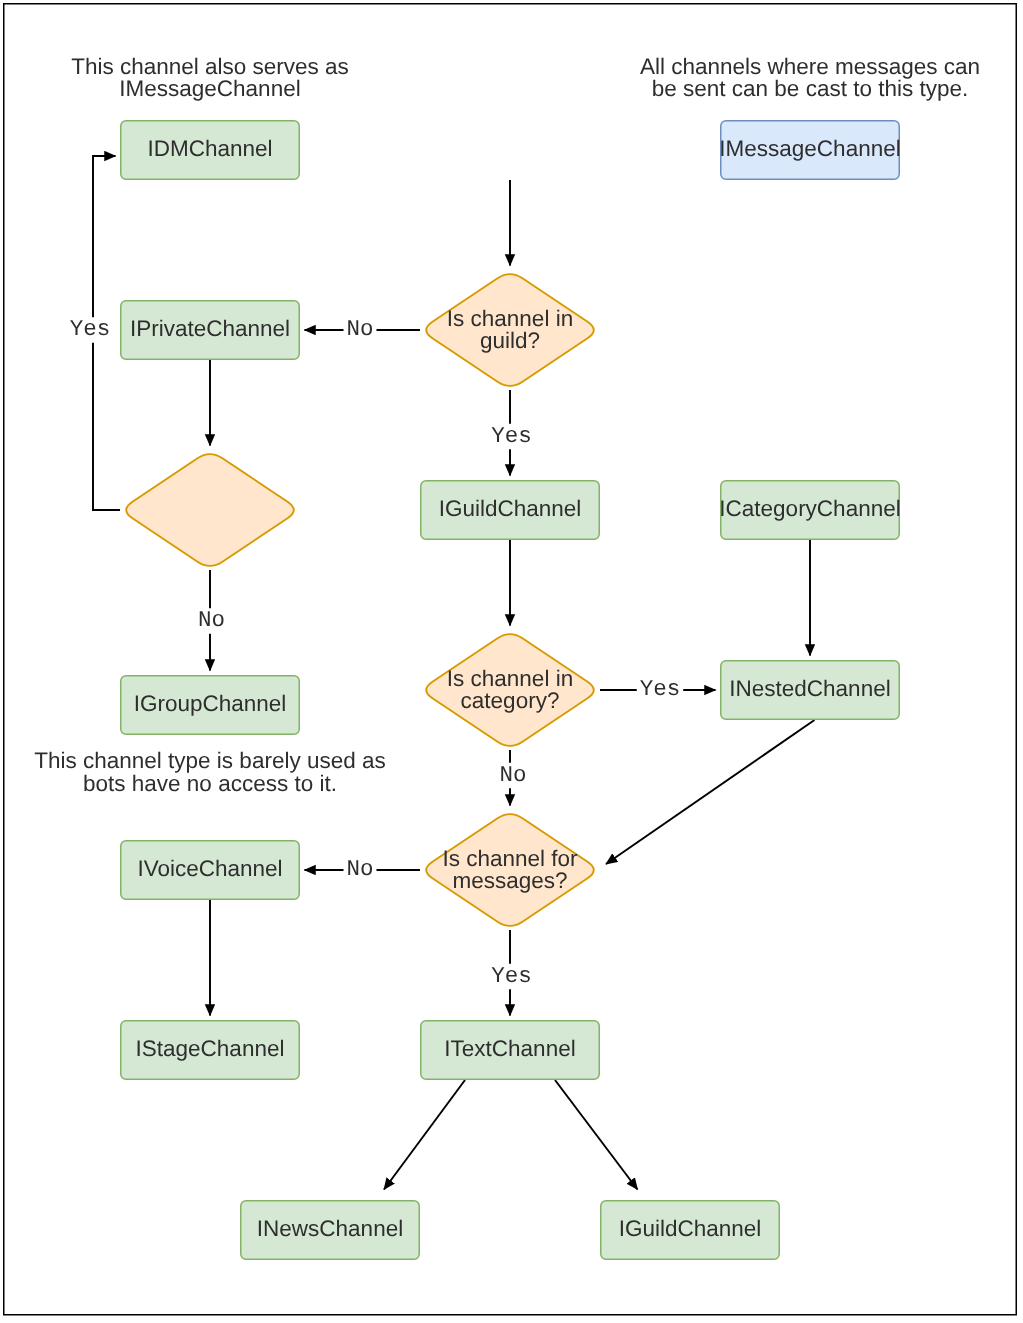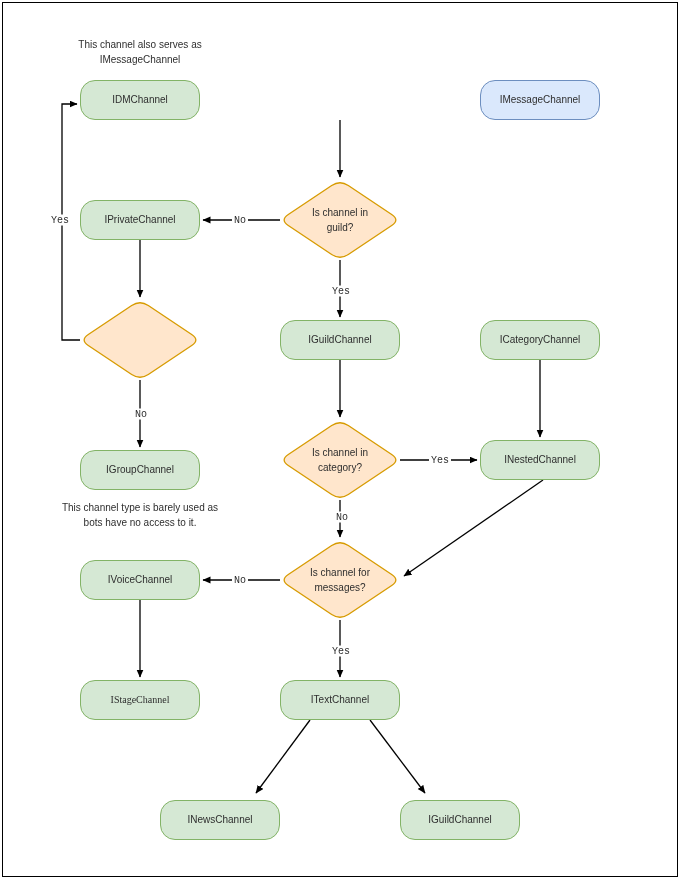--- a/index.html
+++ b/index.html
@@ -1,31 +1,31 @@
 <!DOCTYPE html>
 <html style="--node-fill: #d5e8d4; --node-border: #82b366; --decision-fill: #ffe6cc; --decision-border: #d79b00; --highlight-fill: #dae8fc; --highlight-border: #6c8ebf; --arrow: #000000;"><head>
 <meta charset="utf-8">
 <style>
   html,body { margin:0; padding:0; background:#fff; }
   .canvas {
     position:relative; width:682px; height:882px; background:#ffffff;
-    font-family:"Liberation Sans", sans-serif; font-size:10px; color:#2e2e2e;
+    font-family:"Liberation Sans", sans-serif; font-size:15px; color:#2e2e2e;
     overflow:hidden;
   }
   .page-border {
     position:absolute; left:2px; top:2px; width:676px; height:875px;
     border:1px solid #000; box-sizing:border-box; pointer-events:none;
   }
   svg.layer { position:absolute; left:0; top:0; width:682px; height:882px; }
   .decision { fill:var(--decision-fill,#ffe6cc); stroke:var(--decision-border,#d79b00); stroke-width:1.3; }
   .arrow { fill:none; stroke:var(--arrow,#000); stroke-width:1.3; marker-end:url(#ah); }
   .node {
     position:absolute; width:120px; height:40px; box-sizing:border-box;
     background:var(--node-fill,#d5e8d4); border:1px solid var(--node-border,#82b366);
-    border-radius:15px; display:flex; align-items:center; justify-content:center;
+    border-radius:4px; display:flex; align-items:center; justify-content:center;
     text-align:center; line-height:14px;
   }
   .node.blue { background:var(--highlight-fill,#dae8fc); border-color:var(--highlight-border,#6c8ebf); }
   .decision-label {
     position:absolute; width:120px; text-align:center; line-height:15px;
     transform:translate(-50%,-50%);
   }
   .edge-label {
     position:absolute; transform:translate(-50%,-50%);
     background:#fff; padding:0 2px; white-space:nowrap;font-family:Liberation Mono, monospace;
@@ -64,34 +64,38 @@
     <path class="arrow" d="M340,620 V677"></path>
     <path class="arrow" d="M140,600 V677"></path>
     <path class="arrow" d="M310,720 L256,793"></path>
     <path class="arrow" d="M370,720 L425,793"></path>
   </svg>
 
   <div class="note" style="left:140px; top:37px; width:240px;">
     <div>This channel also serves as</div>
     <div>IMessageChannel</div>
   </div>
+  <div class="note" style="left:540px; top:37px; width:260px;">
+    <div>All channels where messages can</div>
+    <div>be sent can be cast to this type.</div>
+  </div>
   <div class="note" style="left:140px; top:500px; width:260px;">
     <div>This channel type is barely used as</div>
     <div>bots have no access to it.</div>
   </div>
 
   <div class="node" style="left:80px; top:80px;">IDMChannel</div>
   <div class="node blue" style="left:480px; top:80px;">IMessageChannel</div>
   <div class="node" style="left:80px; top:200px;">IPrivateChannel</div>
   <div class="node" style="left:280px; top:320px;">IGuildChannel</div>
   <div class="node" style="left:480px; top:320px;">ICategoryChannel</div>
   <div class="node" style="left:80px; top:450px;">IGroupChannel</div>
   <div class="node" style="left:480px; top:440px;">INestedChannel</div>
   <div class="node" style="left:80px; top:560px;">IVoiceChannel</div>
-  <div class="node" style="left:80px; top:680px;font-family:Liberation Serif, serif;">IStageChannel</div>
+  <div class="node" style="left:80px; top:680px;">IStageChannel</div>
   <div class="node" style="left:280px; top:680px;">ITextChannel</div>
   <div class="node" style="left:160px; top:800px;text-align:right;">INewsChannel</div>
   <div class="node" style="left:400px; top:800px;">IGuildChannel</div>
 
   <div class="decision-label" style="left:340px; top:220px;">
     <div>Is channel in</div>
     <div>guild?</div>
   </div>
   <div class="decision-label" style="left:340px; top:460px;">
     <div>Is channel in</div>

